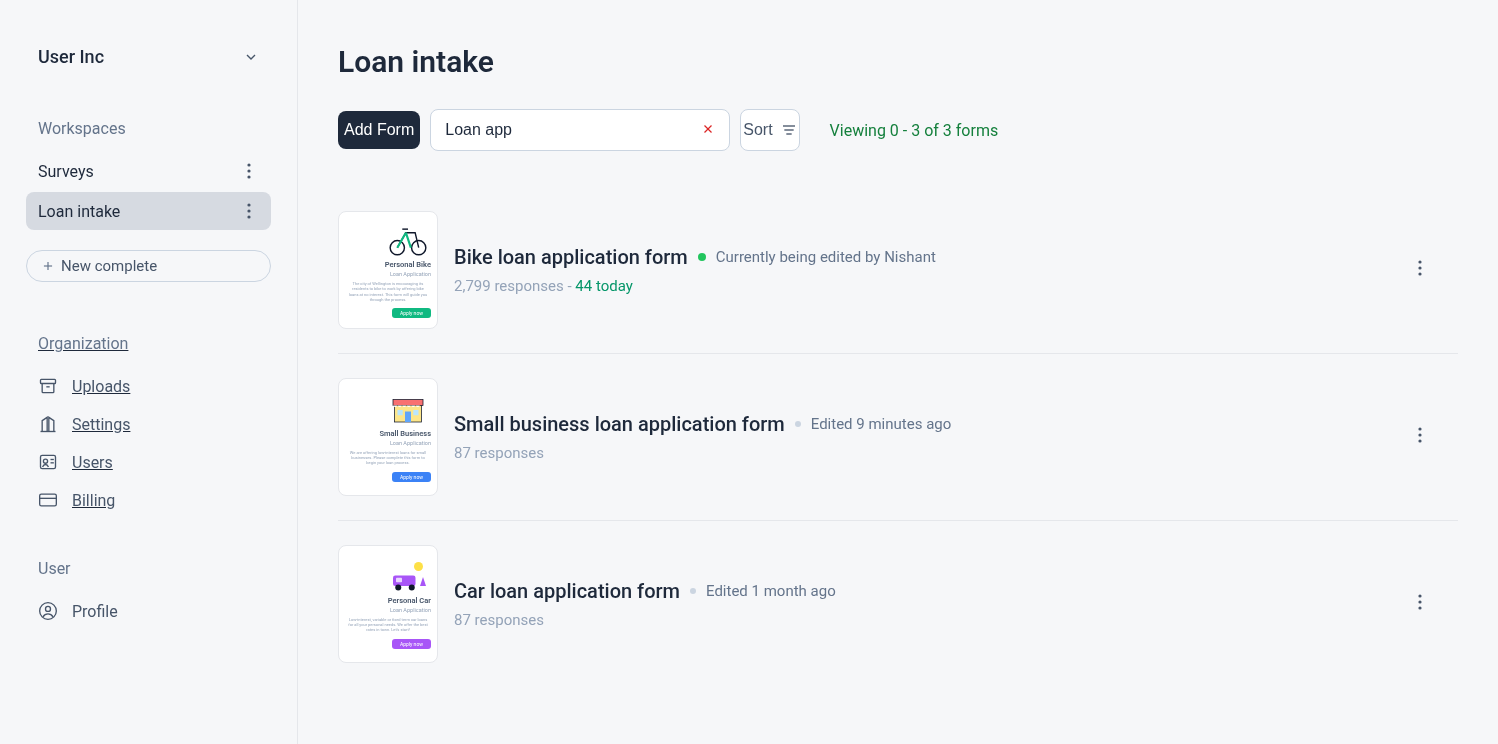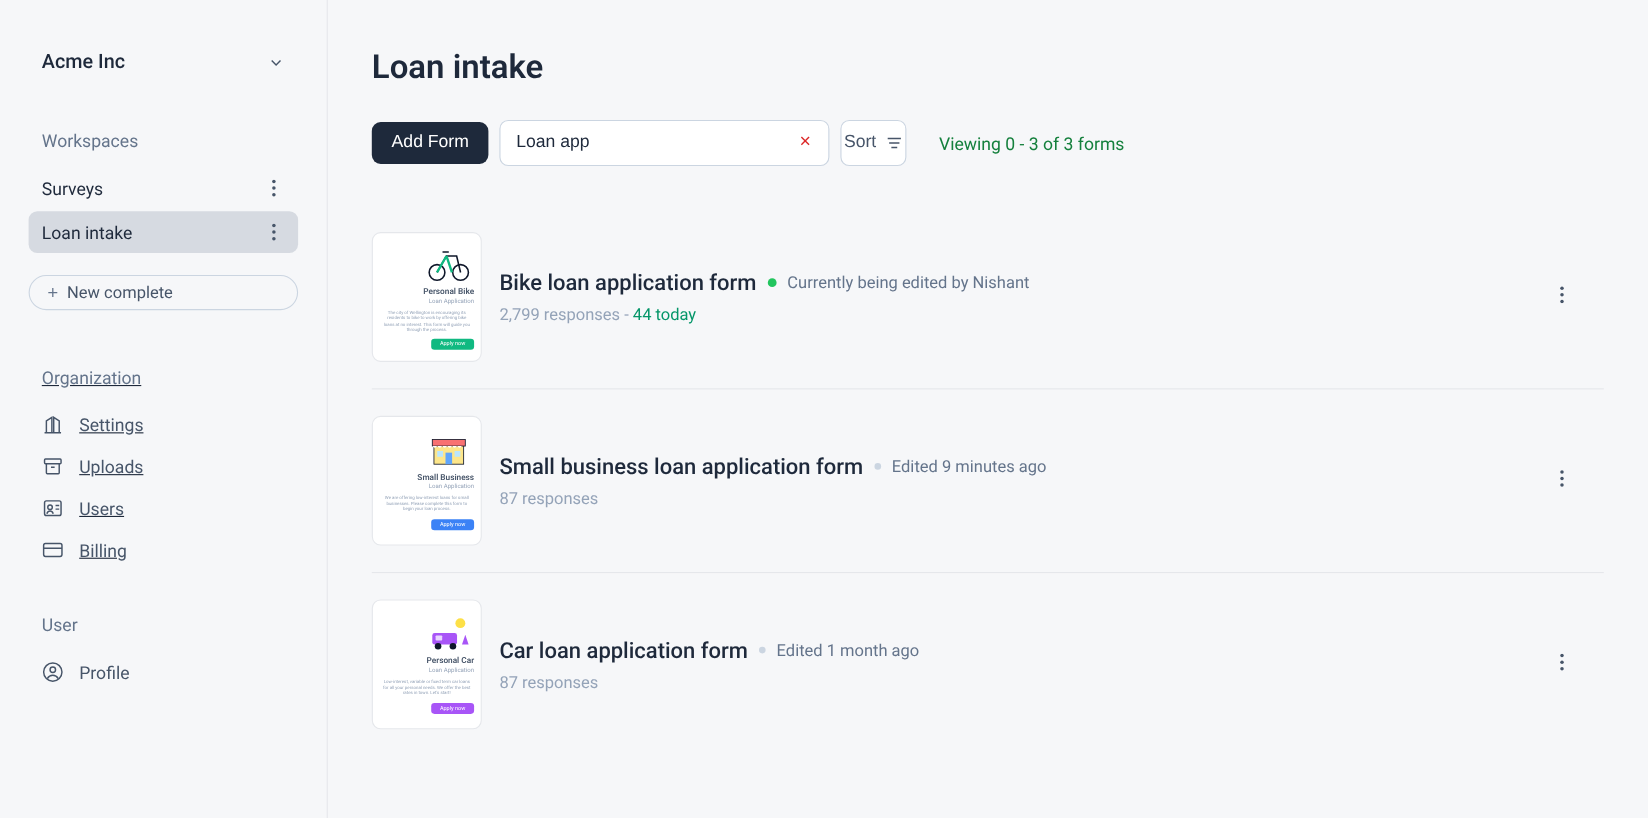--- a/index.html
+++ b/index.html
@@ -92,21 +92,21 @@
   .page-title { font-size: 30px; font-weight: 600; color: #1e293b; margin-bottom: 30px; }
 
   .toolbar { display: flex; align-items: center; gap: 10px; margin-bottom: 36px; }
   .add-form-btn {
     background: #1e293b;
     color: #fff;
     font-size: 16px;
     font-weight: 400;
     border: none;
     border-radius: 8px;
-    padding: 10px 18px;
+    padding: 10px 6px;
     cursor: pointer;
   }
   .search-wrap {
     display: flex;
     align-items: center;
     border: 1px solid #cbd5e1;
     background: #fff;
     border-radius: 8px;
     padding: 16px 14px;
     height: 42px;
@@ -185,21 +185,21 @@
   .form-meta { font-size: 15px; color: #94a3b8; }
   .responses-today { color: #059669; }
   .row-more { width: 20px; cursor: pointer; color: #475569; margin-right: 20px; }
 </style>
 </head>
 <body>
 
 <div class="app">
   <aside class="sidebar">
     <div class="org-switcher">
-      <span class="org-name">Acme Inc</span>
+      <span class="org-name">User Inc</span>
       <svg class="chevron" viewBox="0 0 24 24">
           <polyline points="6 9 12 15 18 9"></polyline>
         </svg>
     </div>
 
     <div class="section-label">Workspaces</div>
     <div class="workspace-list">
       <div class="workspace-item">
         <span>Surveys</span>
         <span class="more-btn">
@@ -226,34 +226,34 @@
           <line x1="12" y1="5" x2="12" y2="19"></line>
           <line x1="5" y1="12" x2="19" y2="12"></line>
         </svg>
       <span>New complete</span>
     </div>
 
     <div class="org-section">
       <div class="section-label">Organization</div>
       <div class="nav-item">
         <svg class="nav-icon" viewBox="0 0 24 24">
+            <rect x="3" y="4" width="18" height="5" rx="1"></rect>
+            <path d="M5 9v10a1 1 0 0 0 1 1h12a1 1 0 0 0 1-1V9"></path>
+            <line x1="10" y1="13" x2="14" y2="13"></line>
+          </svg>
+        <span>Uploads</span>
+      </div>
+      <div class="nav-item">
+        <svg class="nav-icon" viewBox="0 0 24 24">
             <path d="M3 21h18"></path>
             <path d="M5 21V8l6-4v17"></path>
             <path d="M13 21V4l6 4v13"></path>
             <path d="M8 10h.01M8 14h.01"></path>
           </svg>
         <span>Settings</span>
-      </div>
-      <div class="nav-item">
-        <svg class="nav-icon" viewBox="0 0 24 24">
-            <rect x="3" y="4" width="18" height="5" rx="1"></rect>
-            <path d="M5 9v10a1 1 0 0 0 1 1h12a1 1 0 0 0 1-1V9"></path>
-            <line x1="10" y1="13" x2="14" y2="13"></line>
-          </svg>
-        <span>Uploads</span>
       </div>
       <div class="nav-item">
         <svg class="nav-icon" viewBox="0 0 24 24">
             <rect x="3" y="4" width="18" height="16" rx="2"></rect>
             <circle cx="9" cy="11" r="2.5"></circle>
             <path d="M5.5 18c.7-2 2-3 3.5-3s2.8 1 3.5 3"></path>
             <line x1="15" y1="9" x2="19" y2="9"></line>
             <line x1="15" y1="13" x2="19" y2="13"></line>
           </svg>
         <span>Users</span>

